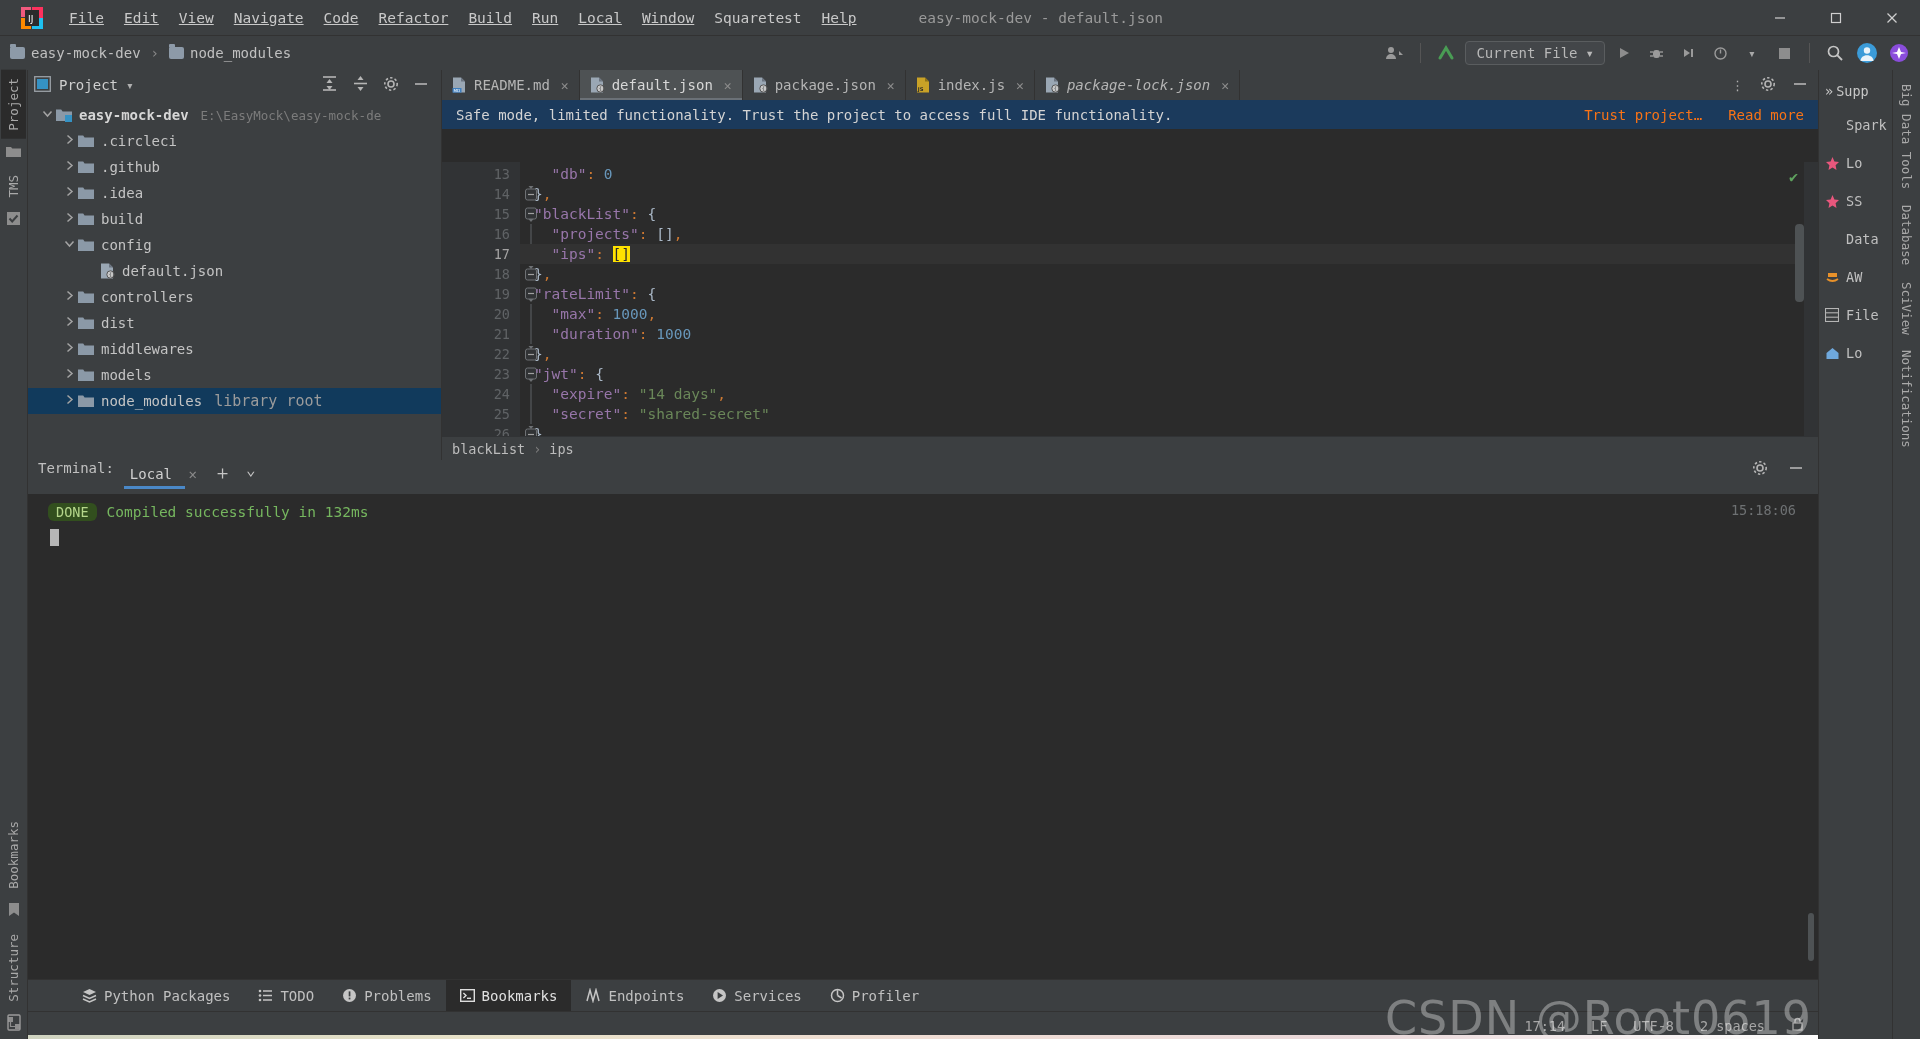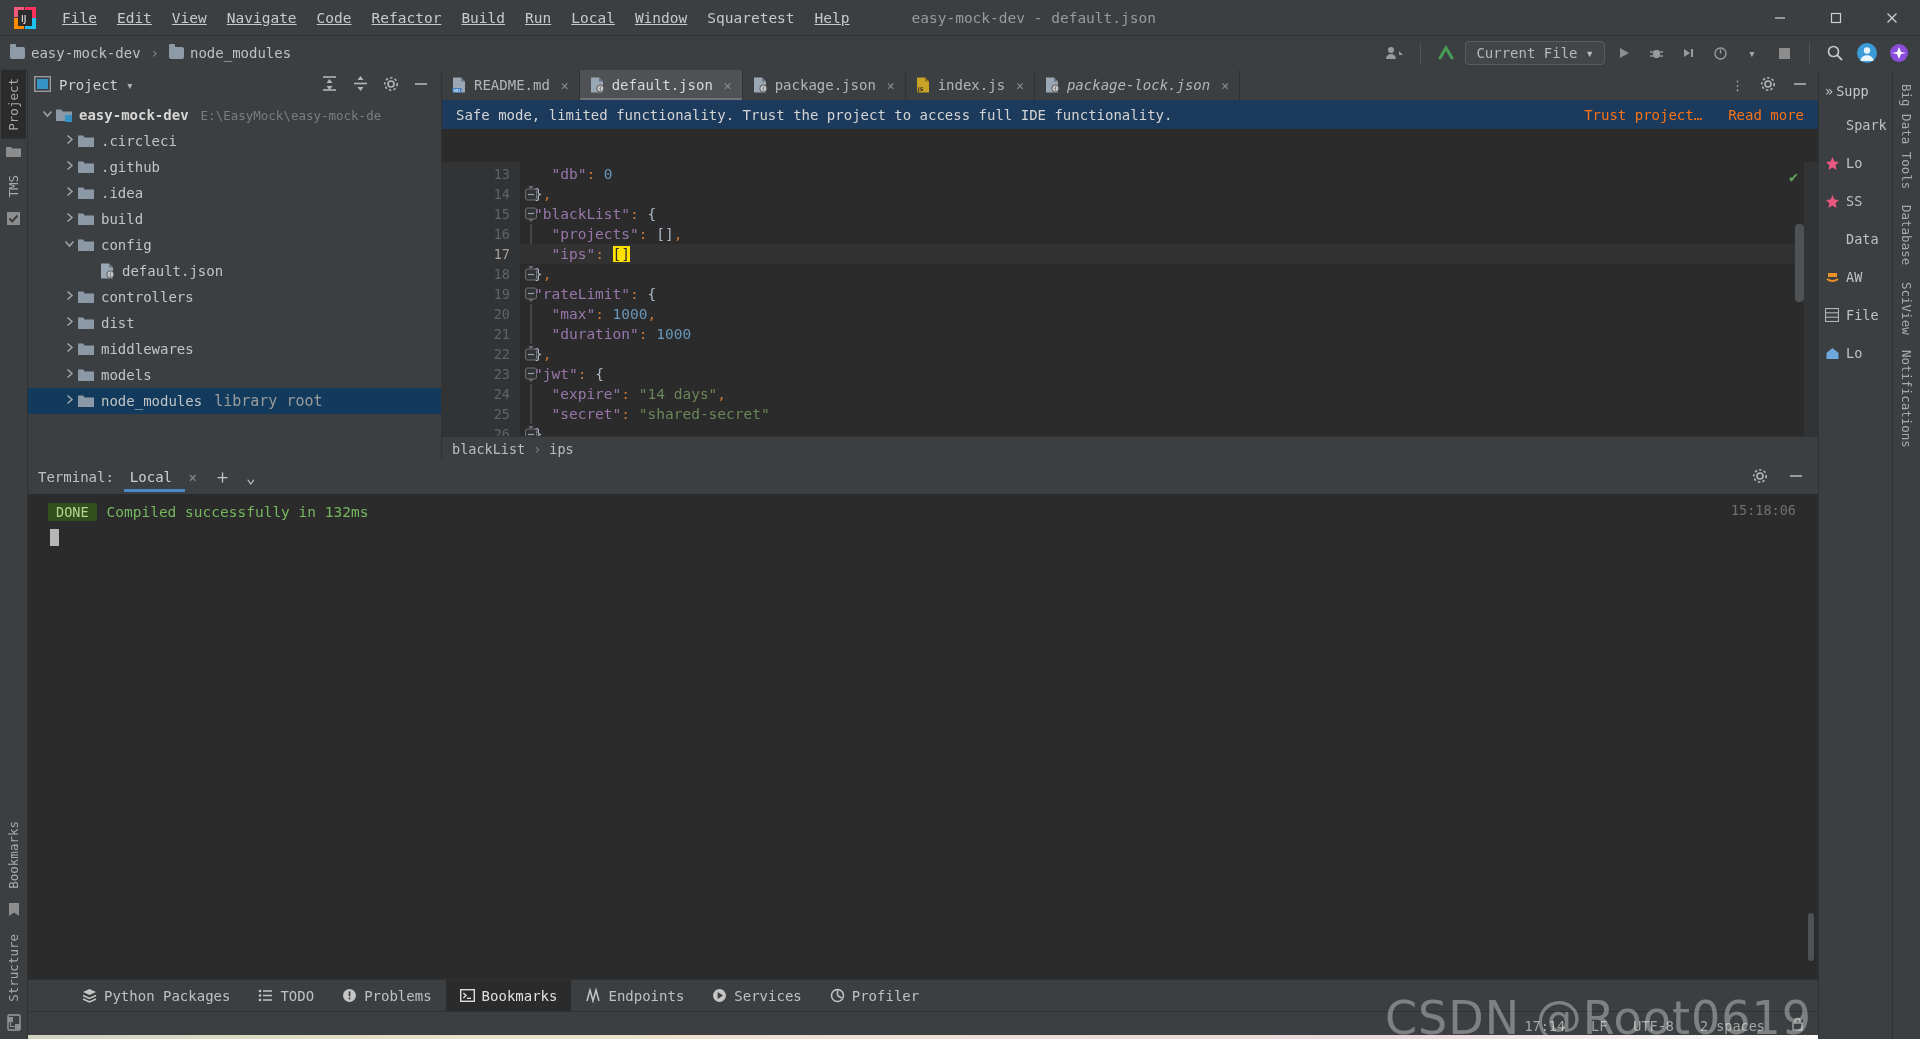--- a/index.html
+++ b/index.html
@@ -9,21 +9,21 @@
     font-family: "DejaVu Sans Mono", "Liberation Mono", monospace;
     font-size: 13px;
     color: #bbbbbb;
     overflow: hidden;
   }
   .app { position: relative; width: 1920px; height: 1039px; display: flex; flex-direction: column; }
 
   
   .menubar {
     height: 36px; background: #3c3f41; display: flex; align-items: center;
-    padding-left: 12px; flex: 0 0 36px; position: relative;
+    padding-left: 19px; flex: 0 0 36px; position: relative;
     border-bottom: 1px solid #323232;
   }
   .logo { width: 26px; height: 26px; margin-right: 14px; position: relative; flex: 0 0 26px; }
   .menu-item {
     padding: 3px 10px; color: #c9c9c9; font-size: 14.5px; white-space: nowrap;
     font-family: "DejaVu Sans Mono", monospace;
   }
   .menu-item u { text-decoration: underline; }
   .win-title {
     margin-left: 52px; color: #9a9a9a; font-size: 14.5px; white-space: nowrap;
@@ -141,32 +141,32 @@
     padding-left:10px; font-size:13.5px; color:#bcbcbc; gap:8px; border-top:1px solid #313335;
   }
   .breadcrumbs .bsep { color:#7d7d7d; }
   .err-strip { position:absolute; right:0; top:0; width:14px; height:100%; background:#313335; }
   .ed-scroll { position:absolute; right:14px; top:62px; width:9px; height:78px; background:#4e5254; border-radius:4px; }
   .check-ok { position:absolute; right:20px; top:6px; color:#5fa35f; font-size:15px; }
 
   
   .terminal { flex:1 1 auto; display:flex; flex-direction:column; min-height:0; background:#2b2b2b; }
   .term-head {
-    height:34px; flex:0 0 34px; background:#3c3f41; display:flex; align-items:center; padding:0 10px; gap:14px;
+    height:34px; flex:0 0 34px; background:#3c3f41; display:flex; align-items:flex-start; padding:0 10px; gap:14px;
     position:relative;
   }
   .term-label { color:#c0c0c0; font-size:14px; }
   .term-tab { color:#d0d0d0; font-size:14px; position:relative; padding:6px 2px; }
   .term-tab.active::after { content:""; position:absolute; left:-4px; right:14px; bottom:-1px; height:3px; background:#4a88c7; }
   .term-tab .x { color:#8a8a8a; margin-left:8px; }
   .term-head-right { margin-left:auto; display:flex; align-items:center; gap:20px; color:#b5b5b5; padding-right:4px; }
   .term-body { flex:1 1 auto; background:#2b2b2b; position:relative; padding:8px 0 0 20px; overflow:hidden; }
   .term-line { font-size:14.5px; line-height:20px; color:#d0d0d0; }
   .badge-done {
-    background:#324f1e; color:#b5d68b; padding:1px 8px; font-size:13.5px; border-radius:1px; margin-right:10px;
+    background:#324f1e; color:#b5d68b; padding:1px 8px; font-size:13.5px; border-radius:6px; margin-right:10px;
   }
   .term-green { color:#76b75f; }
   .term-time { position:absolute; right:22px; top:8px; color:#6e7173; font-size:13.5px; }
   .term-cursor { width:9px; height:17px; background:#b6b6b6; margin-top:7px; margin-left:2px; }
   .term-scroll { position:absolute; right:4px; bottom:18px; width:6px; height:48px; background:#4e5254; border-radius:3px; }
 
   
   .rstrip {
     width: 28px; flex:0 0 28px; background:#3c3f41; border-left:1px solid #323232;
     display:flex; flex-direction:column; align-items:center; padding-top:6px;

